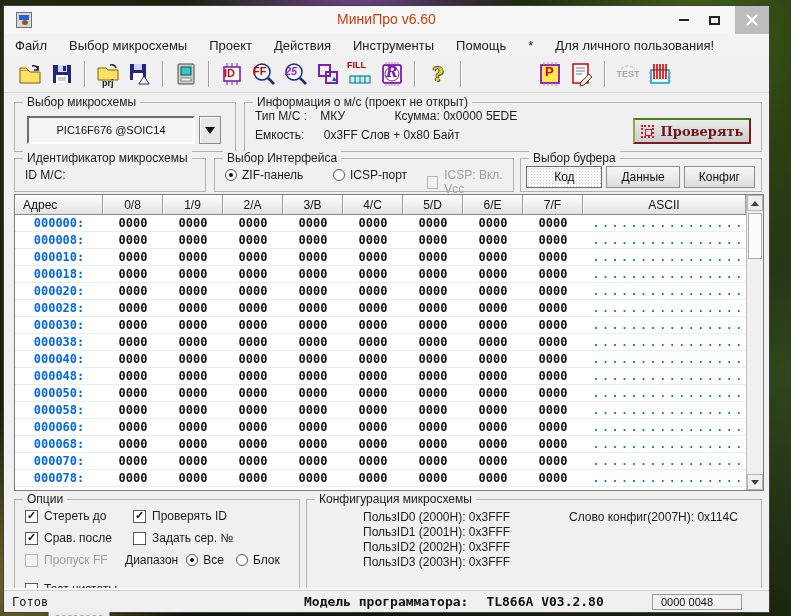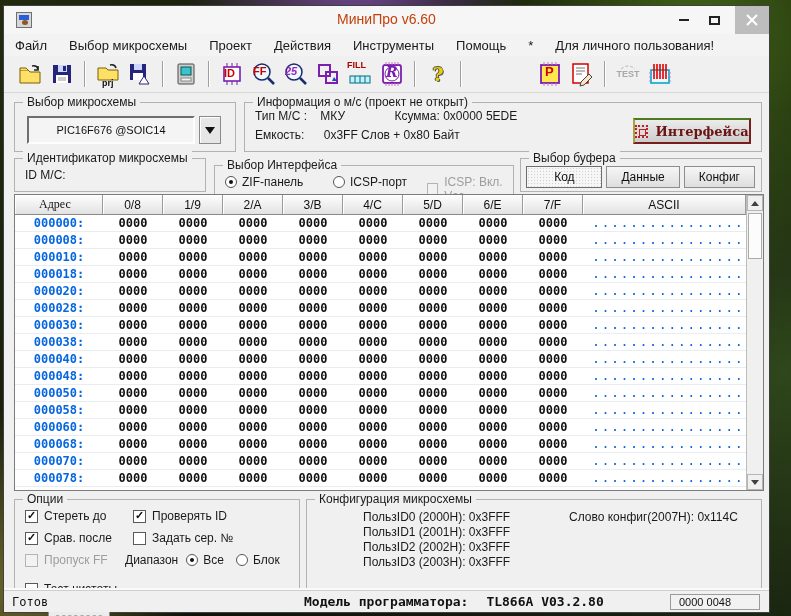--- a/index.html
+++ b/index.html
@@ -92,41 +92,41 @@
     border:1px solid #7c7c7c; background:#fff; }
   .hexscroll { position:absolute; top:0; right:0; bottom:0; width:17px; background:#f0f0f0; border-left:1px solid #bdbdbd; }
   .sb-btn { position:absolute; left:0; width:16px; height:16px; background:#f0f0f0; border:1px solid #b5b5b5; display:flex; align-items:center; justify-content:center; }
   .sb-up { top:0; } .sb-down { bottom:0; }
   .sb-up i { width:0; height:0; border:4px solid transparent; border-bottom:5px solid #404040; margin-top:-4px; }
   .sb-down i { width:0; height:0; border:4px solid transparent; border-top:5px solid #404040; margin-bottom:-4px; }
   .sb-thumb { position:absolute; left:1px; top:18px; width:14px; height:46px; background:#fcfcfc; border:1px solid #ababab; }
   .hex-header { display:flex; height:20px; }
   .hcell { background:linear-gradient(#fefefe,#e2e2e2); border-right:1px solid #9a9a9a; border-bottom:1px solid #8a8a8a;
     box-shadow:inset 1px 1px 0 #fff; font-size:12px; color:#111; display:flex; align-items:center; justify-content:center; }
-  .hcell.c0 { justify-content:flex-start; padding-left:24px;font-family:Liberation Serif, serif; }
+  .hcell.c0 { justify-content:flex-start; padding-left:8px; }
   .hex-row { display:flex; height:17px; border-bottom:1px solid #e8edf2; font-family:"DejaVu Sans Mono",monospace; font-size:12px; font-weight:bold; }
   .acell { color:#0667e0; display:flex; align-items:center; justify-content:center; }
   .vcell { color:#111; display:flex; align-items:center; justify-content:center; }
   .ascii { color:#0667e0; display:flex; align-items:center; padding-left:10px; font-size:10px; letter-spacing:3.5px; overflow:hidden; }
   .c0 { width:88px; } .cv { width:60px; } .c9 { flex:1; }
   
   .optrow { position:absolute; left:10px; display:flex; align-items:center; }
   .rangebox { width:62px; height:18px; border:1px solid #8f8f8f; background:#ececec; color:#9a9a9a;
     font-size:11px; display:flex; align-items:center; justify-content:center; }
   .small-lbl { font-size:12px; color:#1a1a1a; }
   
   .cfg-line { font-size:12px; color:#1a1a1a; line-height:15px; white-space:nowrap; }
   
   .statusbar { position:absolute; left:0; right:0; bottom:0; height:22px; background:#f0f0f0;
     border-top:1px solid #cfcfcf; box-shadow:0 -2px 0 #fafafa; font-size:12px; color:#111; }
   .st-ready { position:absolute; left:8px; top:4px; font-family:"DejaVu Sans Mono",monospace; }
   .st-model { position:absolute; left:300px; top:3px; font-family:"DejaVu Sans Mono",monospace; font-weight:bold; font-size:13px; }
   .st-model b { margin-left:18px; font-weight:bold; }
   .st-counter { position:absolute; left:648px; top:3px; width:90px; height:16px; border:1px solid #9a9a9a;
-    background:#f2f2f2; font-size:11px; padding-left:8px; display:flex; align-items:center;margin-left:18px; }
+    background:#f2f2f2; font-size:11px; padding-left:8px; display:flex; align-items:center; }
 </style>
 </head>
 <body>
 
 <div class="window">
 
   <div class="titlebar">
     <span class="app-icon"></span>
     <div class="title">МиниПро v6.60</div>
     <div class="winbtn btn-min">
@@ -335,30 +335,30 @@
       <span class="inf-val" style="margin-left:10px;">МКУ</span>
       <span style="margin-left:46px;">Ксумма:</span>
       <span class="inf-val">0x0000 5EDE</span>
     </div>
     <div class="inf-row" style="top:25px;">
       <span>Емкость:</span>
       <span class="inf-val" style="margin-left:16px;">0x3FF Слов  + 0x80 Байт</span>
     </div>
     <div class="info-btn">
       <span class="chipglyph"></span>
-      <span>Интерфейса</span>
+      <span>Проверять</span>
     </div>
   </div>
 
   <div class="grp" style="left:10px; top:152px; width:192px; height:34px;">
     <span class="legend">Идентификатор микросхемы</span>
     <div class="inf-row" style="top:9px; left:10px;">ID М/С:</div>
   </div>
 
-  <div class="grp" style="left:210px; top:159px; width:300px; height:34px;">
+  <div class="grp" style="left:210px; top:152px; width:300px; height:34px;">
     <span class="legend">Выбор Интерфейса</span>
     <div class="radio checked" style="position:absolute; left:10px; top:9px;">
       <span class="dot"></span>
       <span>ZIF-панель</span>
     </div>
     <div class="radio" style="position:absolute; left:118px; top:9px;">
       <span class="dot"></span>
       <span>ICSP-порт</span>
     </div>
     <div class="cb disabled" style="position:absolute; left:212px; top:9px;">

